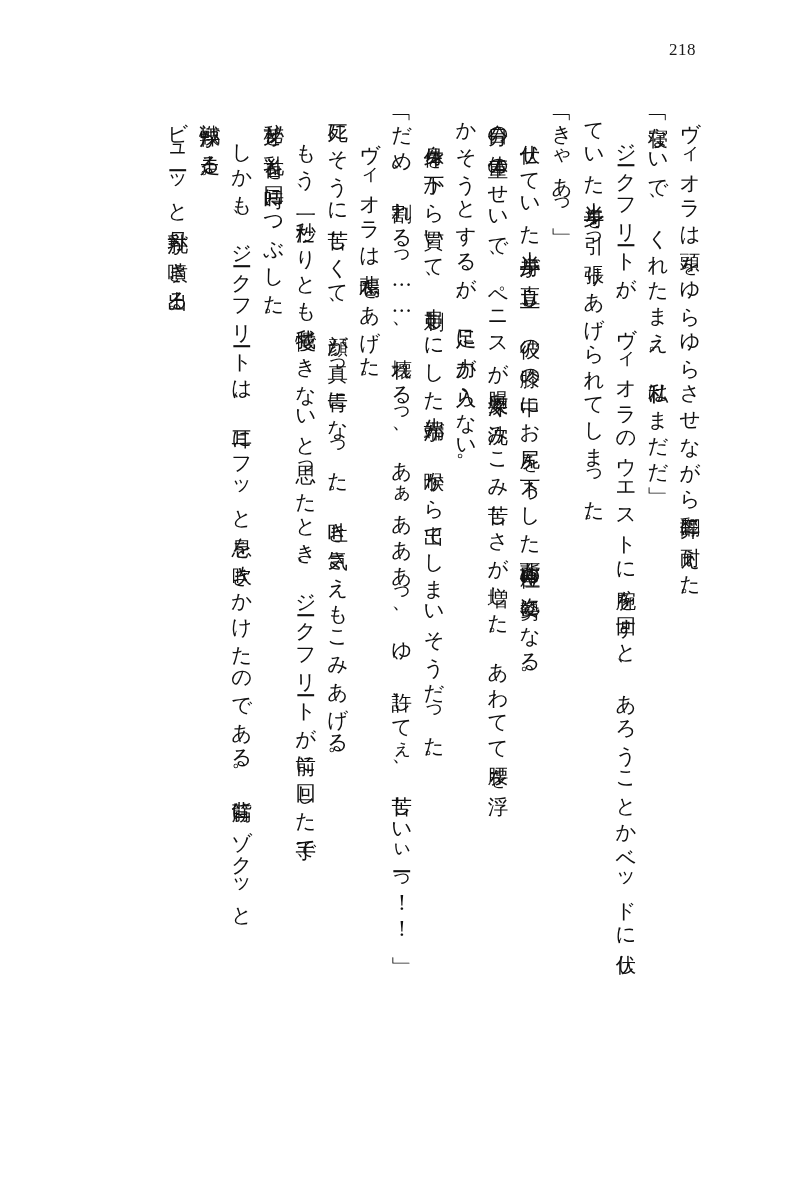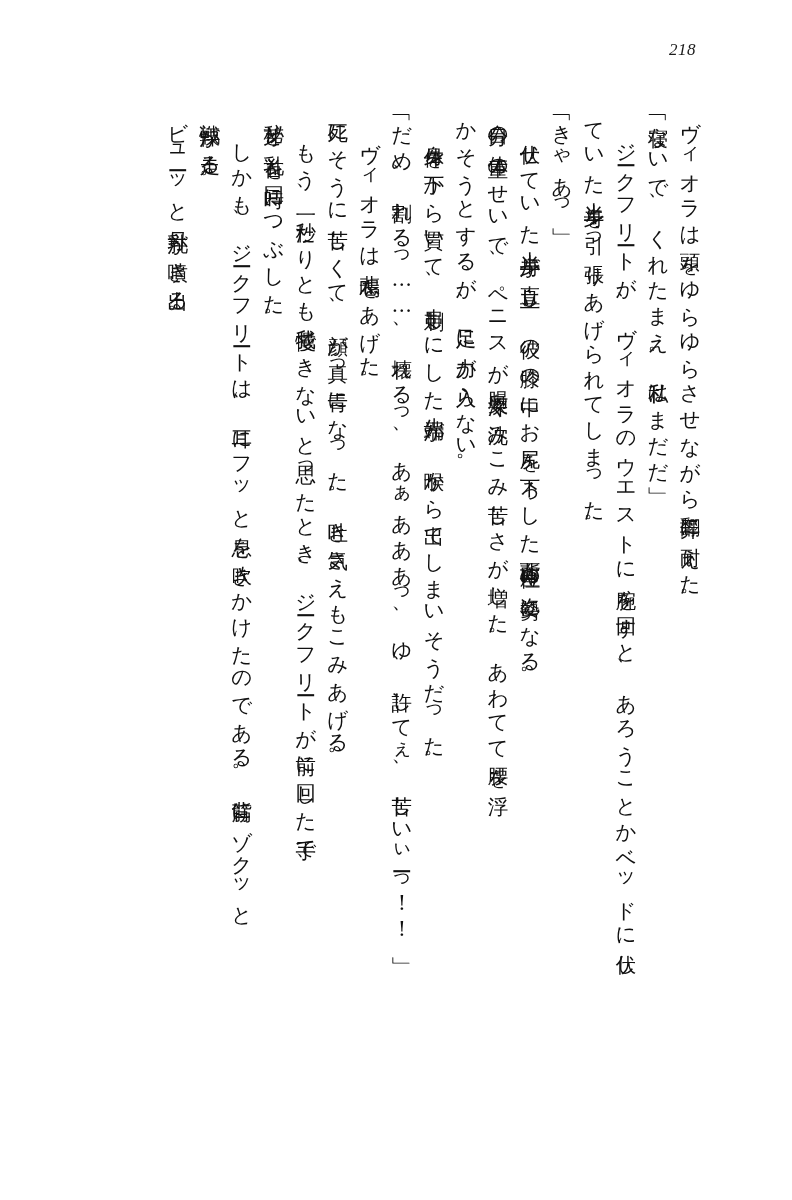--- a/index.html
+++ b/index.html
@@ -20,21 +20,20 @@
     left: 0; top: 0;
     width: 792px;
     height: 1200px;
     background: #ffffff;
   }
   .page-number {
     position: absolute;
     top: 40px;
     right: 96px;
     font-family: "Liberation Serif", "DejaVu Serif", serif;
-    font-style: italic;
     font-size: 17px;
     color: #1a1a1a;
     letter-spacing: 0.5px;
   }
   .text-block {
     position: absolute;
     top: 108px;
     right: 92px;
     height: 1010px;
     width: 610px;

